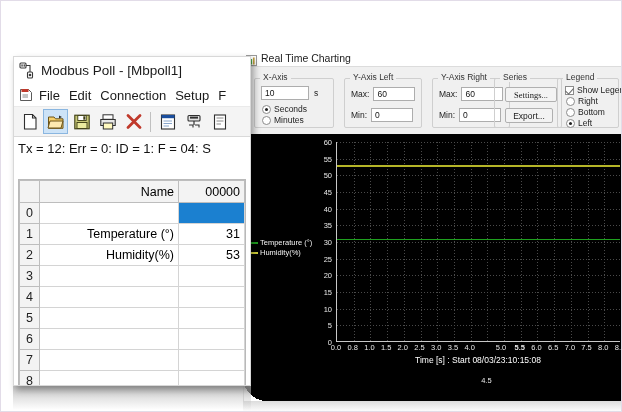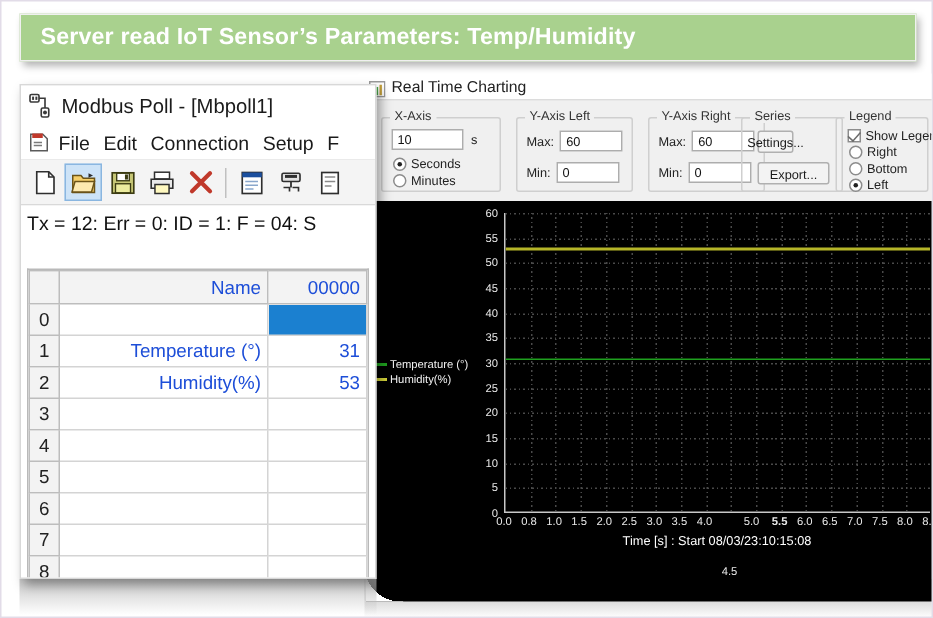--- a/index.html
+++ b/index.html
@@ -109,21 +109,21 @@
     border: 1px solid #b9b9b9;
     border-bottom: none;
     background: #ffffff;
     overflow: hidden;
   }
   table.grid { border-collapse: collapse; width: 100%; table-layout: fixed; }
   table.grid th, table.grid td {
     border: 1px solid #d4d4d4;
     height: 21px;
     font-size: 12.5px;
-    color: #1d4ed8;
+    color: #000000;
     padding: 0 4px;
     overflow: hidden;
     white-space: nowrap;
   }
   table.grid th {
     background: #f3f3f3;
     font-weight: normal;
     text-align: right;
     border-color: #bdbdbd;
     height: 22px;
@@ -328,23 +328,20 @@
     background: #c9c9c9;
     -webkit-mask: radial-gradient(circle 24px at 24px 14px, transparent 0 24px, #000 24px);
             mask: radial-gradient(circle 24px at 24px 14px, transparent 0 24px, #000 24px);
   }
 </style>
 </head>
 <body>
 
 <div id="slide">
 
-  <div id="title-banner">
-    <span class="txt">Server read IoT Sensor’s Parameters: Temp/Humidity</span>
-  </div>
 
   <div id="chart-window">
 
     <div id="rtc-header">
       <span class="rtc-ico">
         <svg width="11" height="11" viewBox="0 0 11 11">
           <rect x="0.5" y="0.5" width="10" height="10" fill="#fff" stroke="#9a9a9a"></rect>
           <rect x="2" y="6" width="1.6" height="3.5" fill="#3b76c4"></rect>
           <rect x="4.5" y="4" width="1.6" height="5.5" fill="#49a349"></rect>
           <rect x="7" y="2.5" width="1.6" height="7" fill="#c4a03b"></rect>
@@ -392,21 +389,21 @@
             <div class="tbox" style="width:42px;">60</div>
           </div>
           <div style="position:absolute; left:6px; top:29px; display:flex; align-items:center; gap:4px;">
             <span class="fld-lab">Min:</span>
             <div class="tbox" style="width:42px;">0</div>
           </div>
         </div>
 
         <div class="grp" style="left:250px; top:11px; width:68px; height:50px;">
           <span class="glabel">Series</span>
-          <div class="pbtn" style="position:absolute; left:10px; top:8px; width:24px;">Settings...</div>
+          <div class="pbtn" style="position:absolute; left:10px; top:8px; width:52px;font-family:Liberation Serif, serif;">Settings...</div>
           <div class="pbtn" style="position:absolute; left:10px; top:29px; width:48px;">Export...</div>
         </div>
 
         <div class="grp" style="left:313px; top:11px; width:62px; height:50px;text-align:center;">
           <span class="glabel">Legend</span>
           <div class="radio-row" style="position:absolute; left:7px; top:6px;">
             <span class="cbox on"></span>
             <span class="rlabel">Show Legend</span>
           </div>
           <div class="radio-row" style="position:absolute; left:8px; top:17px;">

